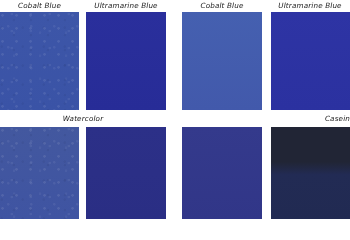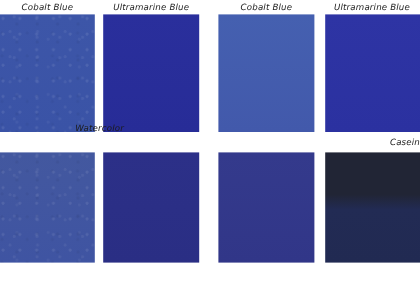--- a/index.html
+++ b/index.html
@@ -84,21 +84,21 @@
   </div>
 
   <div class="swatch" style="left:182px; top:12px; width:80px; height:98px;">
     <div class="face" style="background:linear-gradient(180deg,#4560b0 0%,#4259ab 100%);"></div>
   </div>
 
   <div class="swatch" style="left:271px; top:12px; width:79px; height:98px;">
     <div class="face" style="background:linear-gradient(180deg,#2e34a4 0%,#2b31a0 100%);"></div>
   </div>
 
-  <div class="label" style="left:0px; top:102px; width:166px;">Watercolor</div>
+  <div class="label" style="left:0px; top:114px; width:166px;">Watercolor</div>
 
   <div class="label" style="left:182px; top:114px; width:168px;text-align:right;">Casein</div>
 
   <div class="swatch" style="left:0px; top:127px; width:79px; height:92px;">
     <div class="face tex" style="background:linear-gradient(180deg,#43589f 0%,#3f54a2 100%);"></div>
   </div>
 
   <div class="swatch" style="left:86px; top:127px; width:80px; height:92px;">
     <div class="face" style="background:linear-gradient(180deg,#2c3088 0%,#2a2e84 100%);"></div>
   </div>

